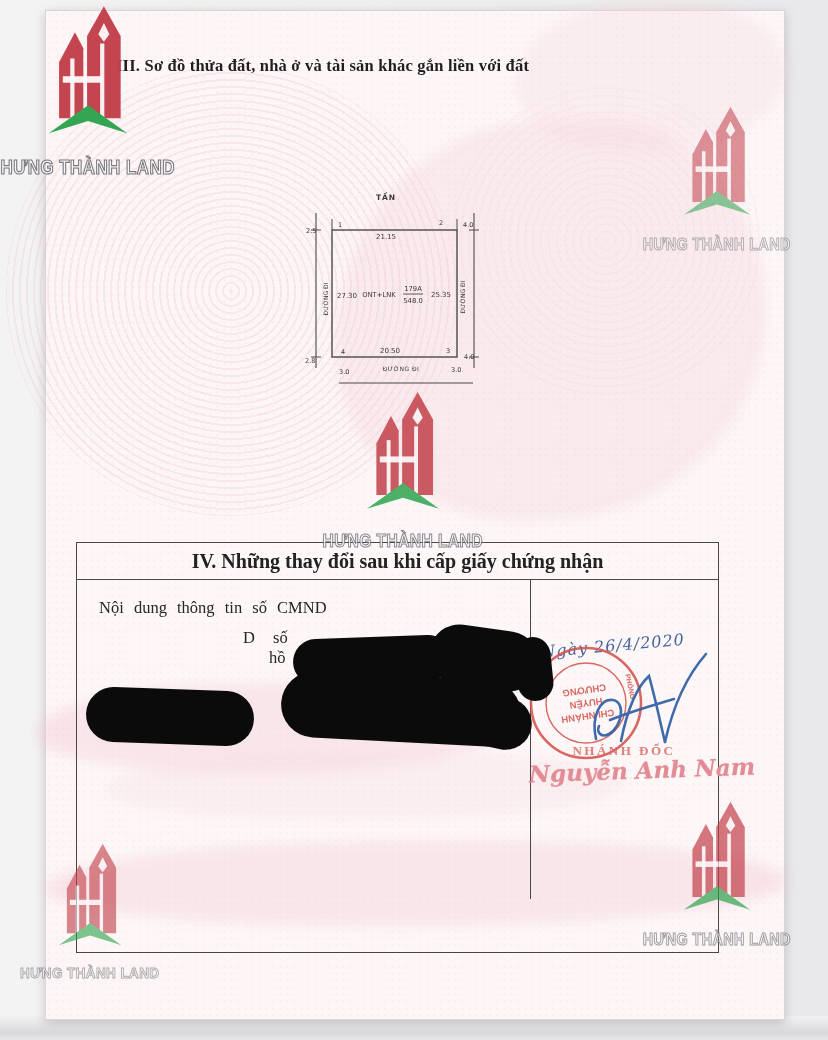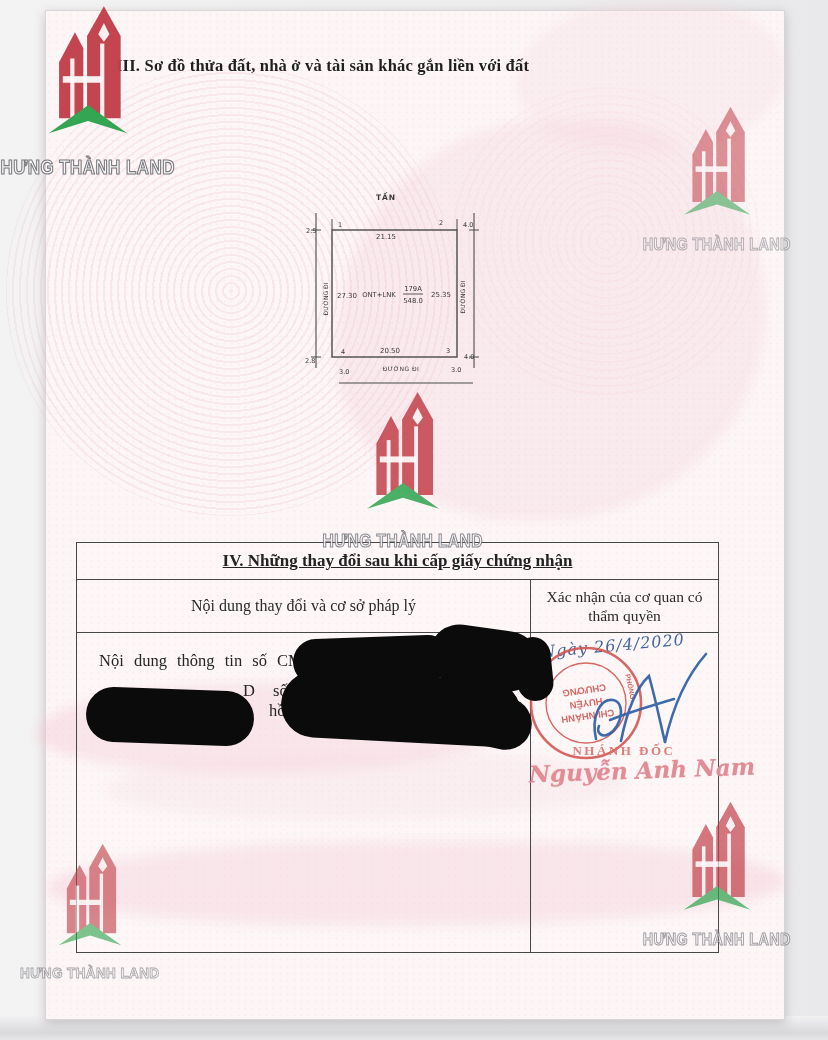--- a/index.html
+++ b/index.html
@@ -33,21 +33,21 @@
   .h3{position:absolute;left:70px;top:45px;width:520px;
       font-weight:700;font-size:16.5px;color:#1f1f1f;letter-spacing:.2px;z-index:2;}
   
   .diagram{position:absolute;left:255px;top:170px;width:180px;height:212px;z-index:2;}
   .diagram text{font-family:"DejaVu Sans",sans-serif;fill:#3a3a3a;}
   .diagram line, .diagram rect{stroke:#4a4a4a;fill:none;}
   
   .t4{position:absolute;left:30px;top:531px;width:643px;height:411px;
       border:1.7px solid #474747;z-index:2;box-sizing:border-box;background:rgba(255,255,255,.12);}
   .t4-title{height:36px;border-bottom:1.7px solid #474747;display:flex;
-      align-items:center;justify-content:center;font-weight:700;font-size:17px;color:#222;text-decoration:underline;}
+      align-items:center;justify-content:center;font-weight:700;font-size:20px;color:#222;}
   .t4-head{height:52px;border-bottom:1.7px solid #474747;display:flex;}
   .t4-c1{width:454px;border-right:1.7px solid #474747;display:flex;
       align-items:center;justify-content:center;font-size:16px;color:#2a2a2a;box-sizing:border-box;}
   .t4-c2{flex:1;display:flex;align-items:center;justify-content:center;text-align:center;
       font-size:15.5px;line-height:1.25;color:#2a2a2a;padding:0 8px;box-sizing:border-box;}
   .t4-body{display:flex;height:319px;}
   .t4-b1{width:454px;border-right:1.7px solid #474747;position:relative;box-sizing:border-box;}
   .t4-b2{flex:1;position:relative;}
   .note1{position:absolute;left:22px;top:18px;font-size:16.5px;color:#262626;
       word-spacing:6px;white-space:nowrap;}
@@ -142,24 +142,20 @@
       <text x="150" y="191" font-size="6.5">3.0</text>
 
       <text x="78" y="116" font-size="6.8" text-anchor="middle">ONT+LNK</text>
       <text x="112" y="110" font-size="6.8" text-anchor="middle">179A</text>
       <line x1="102" y1="113" x2="122" y2="113" stroke-width=".9"></line>
       <text x="112" y="122" font-size="6.8" text-anchor="middle">548.0</text>
     </svg>
 
     <div class="t4">
       <div class="t4-title">IV. Những thay đổi sau khi cấp giấy chứng nhận</div>
-      <div class="t4-head">
-        <div class="t4-c1">Nội dung thay đổi và cơ sở pháp lý</div>
-        <div class="t4-c2">Xác nhận của cơ quan có thẩm quyền</div>
-      </div>
       <div class="t4-body">
         <div class="t4-b1">
           <span class="note1">Nội dung thông tin số CMND</span>
           <span class="fragD">D  số</span>
           <span class="fragH">hồ</span>
         </div>
         <div class="t4-b2"></div>
       </div>
     </div>
 

